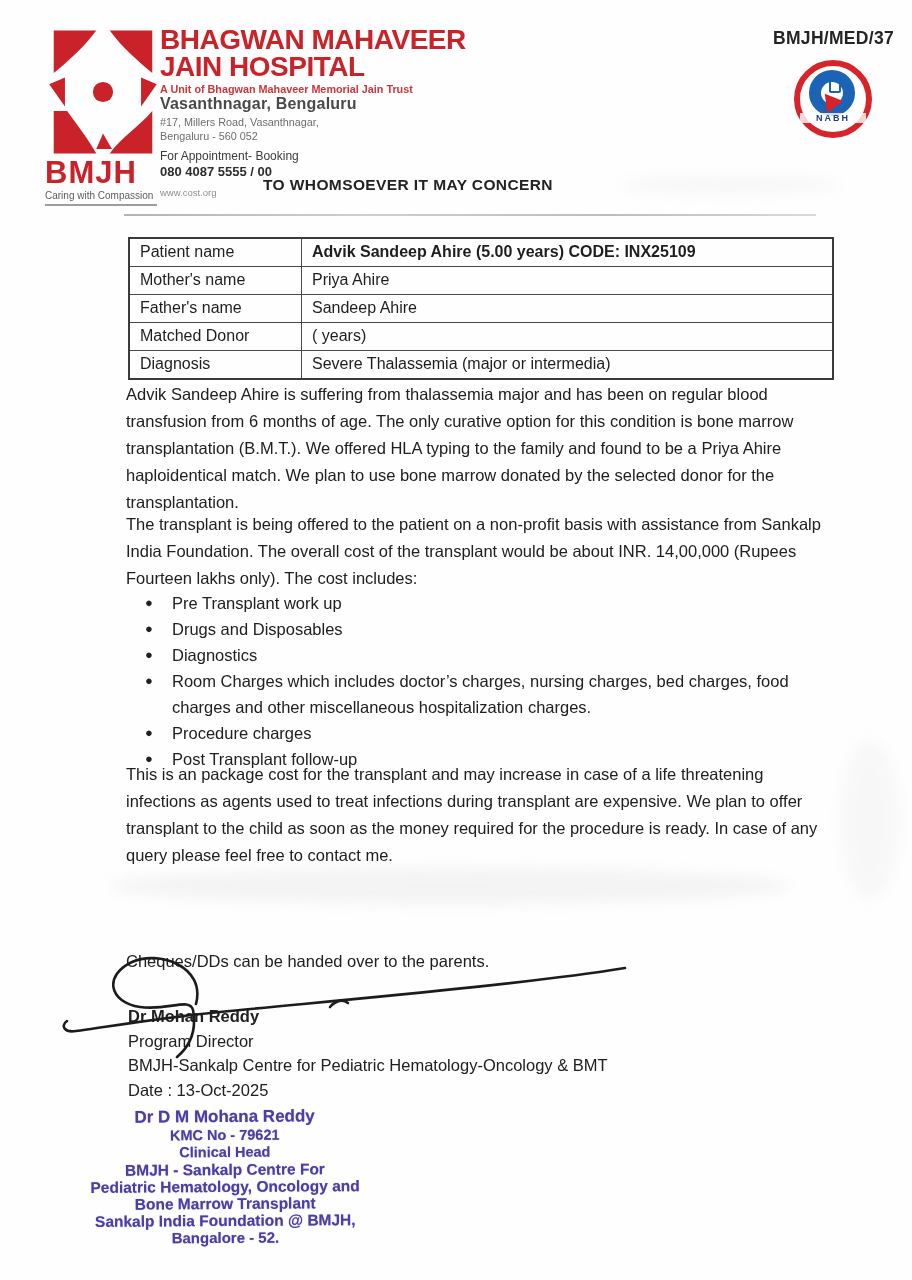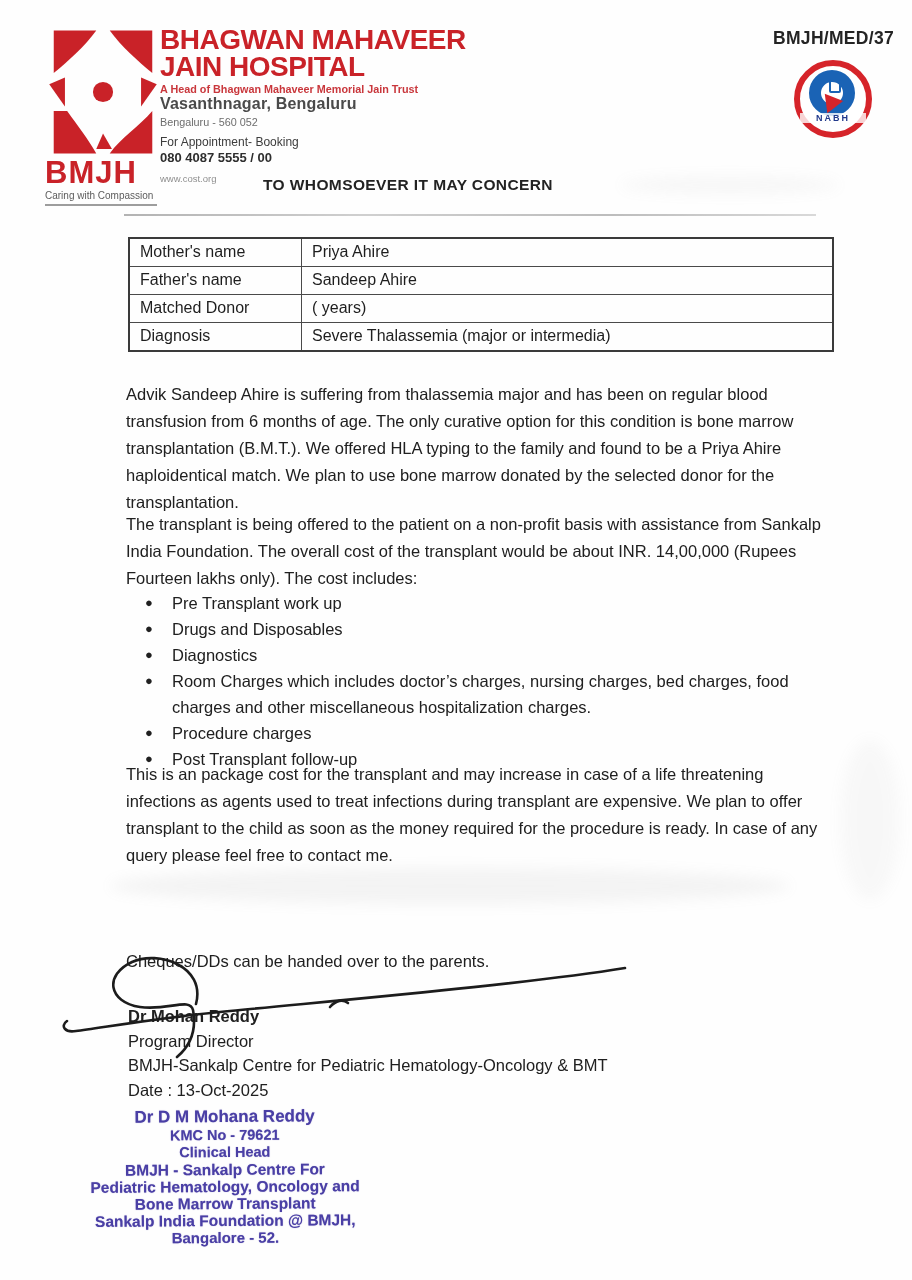--- a/index.html
+++ b/index.html
@@ -97,42 +97,47 @@
       </g>
     </svg>
     <div class="logo-acronym">BMJH</div>
     <div class="logo-tagline">Caring with Compassion</div>
     <div class="logo-rule"></div>
   </div>
 
   <div class="hosp-block">
     <div class="hosp-name">BHAGWAN MAHAVEER</div>
     <div class="hosp-name">JAIN HOSPITAL</div>
-    <div class="hosp-unit">A Head of Bhagwan Mahaveer Memorial Jain Trust</div>
+    <div class="hosp-unit">A Unit of Bhagwan Mahaveer Memorial Jain Trust</div>
     <div class="hosp-loc">Vasanthnagar, Bengaluru</div>
     <div class="hosp-addr">
+      <div>#17, Millers Road, Vasanthnagar,</div>
       <div>Bengaluru - 560 052</div>
     </div>
     <div class="hosp-appt">For Appointment- Booking</div>
     <div class="hosp-phone">080 4087 5555  / 00</div>
     <div class="hosp-web">www.cost.org</div>
   </div>
 
   <div class="doc-ref">BMJH/MED/37</div>
 
   <div class="nabh">
     <div class="nabh-blue"></div>
     <div class="nabh-glyph"></div>
     <div class="nabh-flame"></div>
     <div class="nabh-label">NABH</div>
   </div>
 
   <div class="title">TO WHOMSOEVER IT MAY CONCERN</div>
 
   <div class="ptable">
+    <div class="trow r0">
+      <div class="tcell tlabel">Patient name</div>
+      <div class="tcell tvalue">Advik Sandeep Ahire (5.00 years) CODE: INX25109</div>
+    </div>
     <div class="trow">
       <div class="tcell tlabel">Mother's name</div>
       <div class="tcell tvalue">Priya Ahire</div>
     </div>
     <div class="trow">
       <div class="tcell tlabel">Father's name</div>
       <div class="tcell tvalue">Sandeep Ahire</div>
     </div>
     <div class="trow">
       <div class="tcell tlabel">Matched Donor</div>

